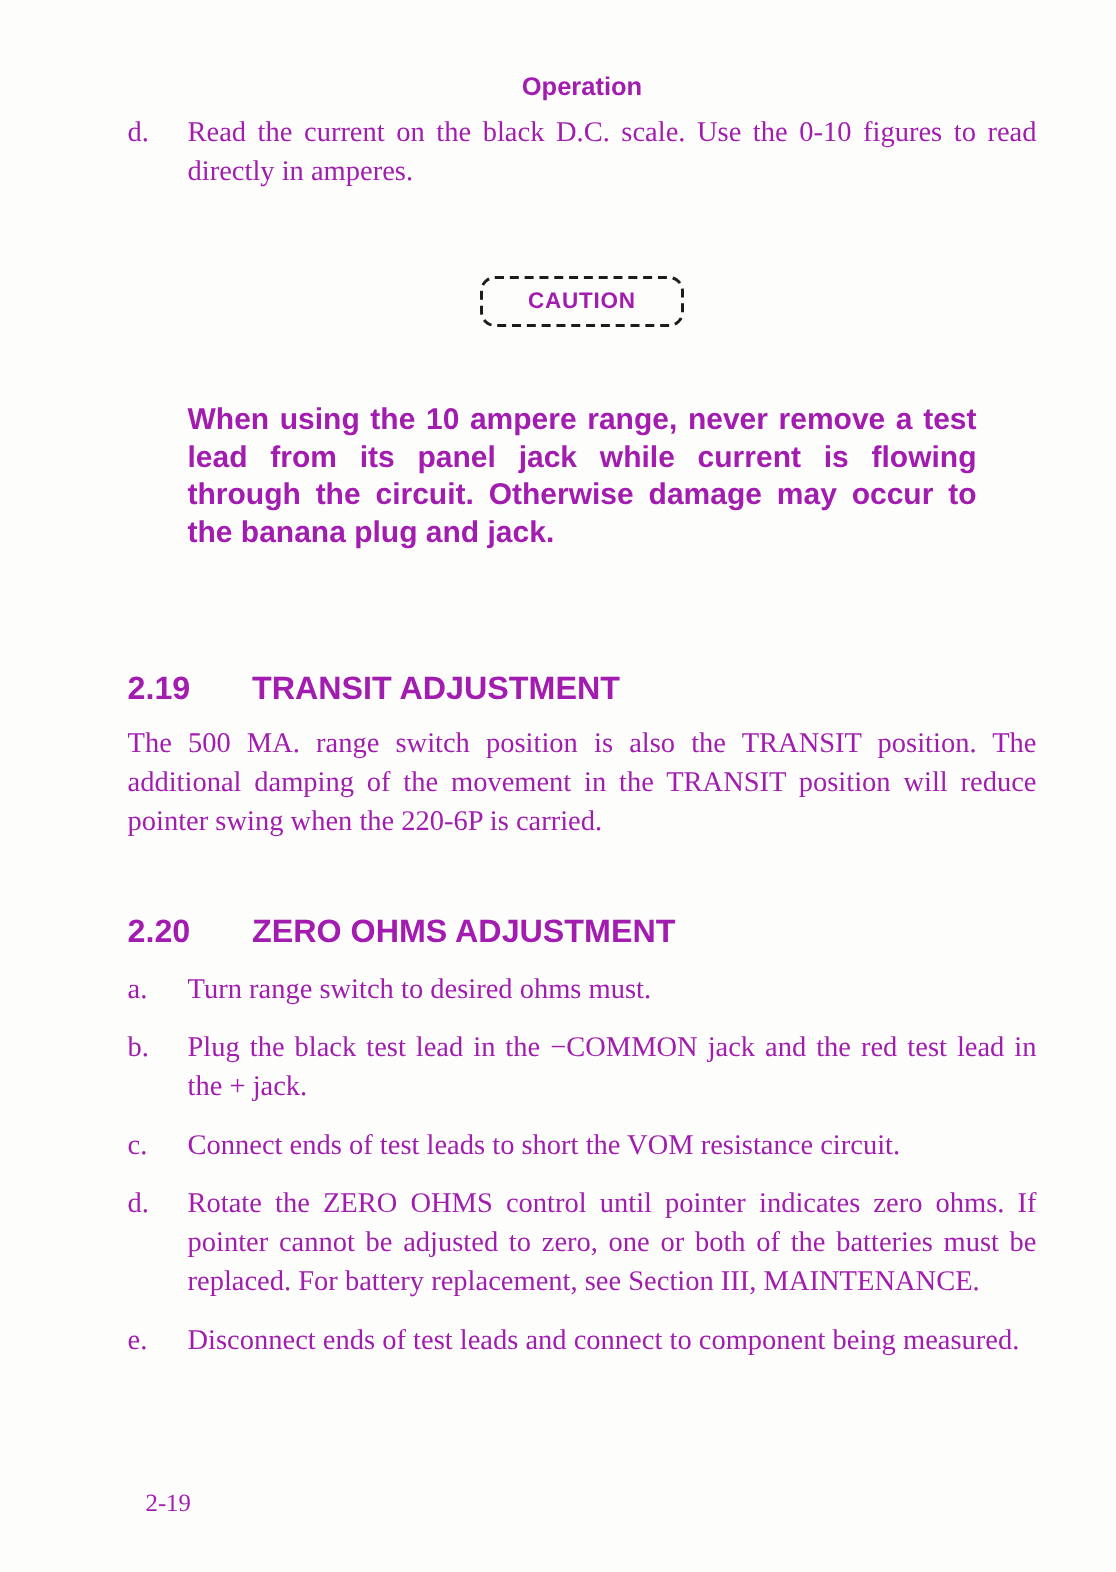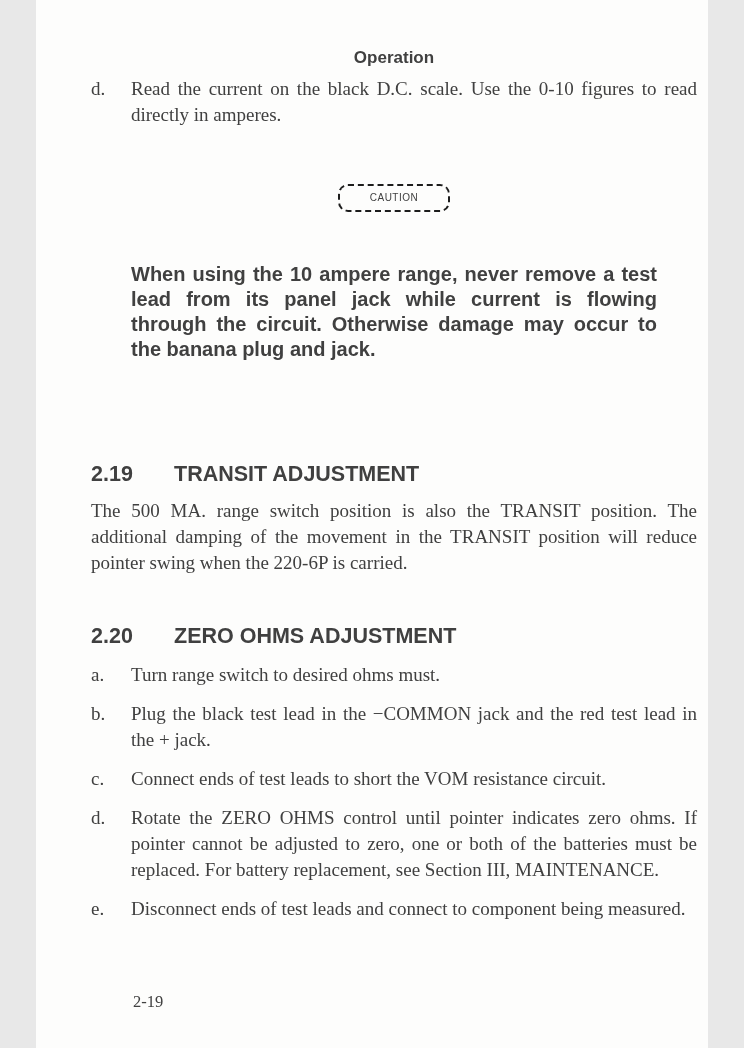--- a/index.html
+++ b/index.html
@@ -3,28 +3,28 @@
 <meta charset="utf-8">
 <style>
   html, body {
     margin: 0;
     padding: 0;
     background: #e8e8e8;
     font-family: "Liberation Serif", serif;
   }
   .page {
     position: relative;
-    width: 672px;
+    width: 744px;
     height: 1048px;
     margin: 0 auto;
     background: #fdfdfc;
-    color: #404040;
+    color: #a21caf;
     overflow: hidden;
     box-sizing: border-box;
-    padding: 48px 38px 0 55px;
+    padding: 48px 38px 0 85px;
   }
   .content {
     width: 606px;
   }
   .running-head {
     font-family: "Liberation Sans", sans-serif;
     font-weight: bold;
     font-size: 17px;
     text-align: center;
     margin-bottom: 8px;
@@ -50,22 +50,22 @@
   .intro-item {
     margin-top: 0;
   }
   .caution-wrap {
     margin-top: 56px;
     text-align: center;
   }
   .caution-box {
     display: inline-block;
     font-family: "Liberation Sans", sans-serif;
-    font-weight: normal;
-    font-size: 10px;
+    font-weight: bold;
+    font-size: 15px;
     letter-spacing: 0.5px;
     padding: 6px 30px 7px 30px;
     border: 2px dashed #1c1c1c;
     border-radius: 10px;
     background: #fdfdfc;
   }
   .caution-text {
     font-family: "Liberation Sans", sans-serif;
     font-weight: bold;
     font-size: 20px;
@@ -76,21 +76,21 @@
   .section-heading {
     font-family: "Liberation Sans", sans-serif;
     font-weight: bold;
     font-size: 21.5px;
     margin: 0;
     display: flex;
   }
   .section-heading .sec-num {
     flex: 0 0 83px;
   }
-  .hsec-1 { margin-top: 100px; }
+  .hsec-1 { margin-top: 79px; }
   .hsec-2 { margin-top: 48px; }
   .section-para {
     margin: 11px 0 0 0;
   }
   .items-block {
     margin-top: 6px;
   }
   .page-number {
     position: absolute;
     left: 97px;

